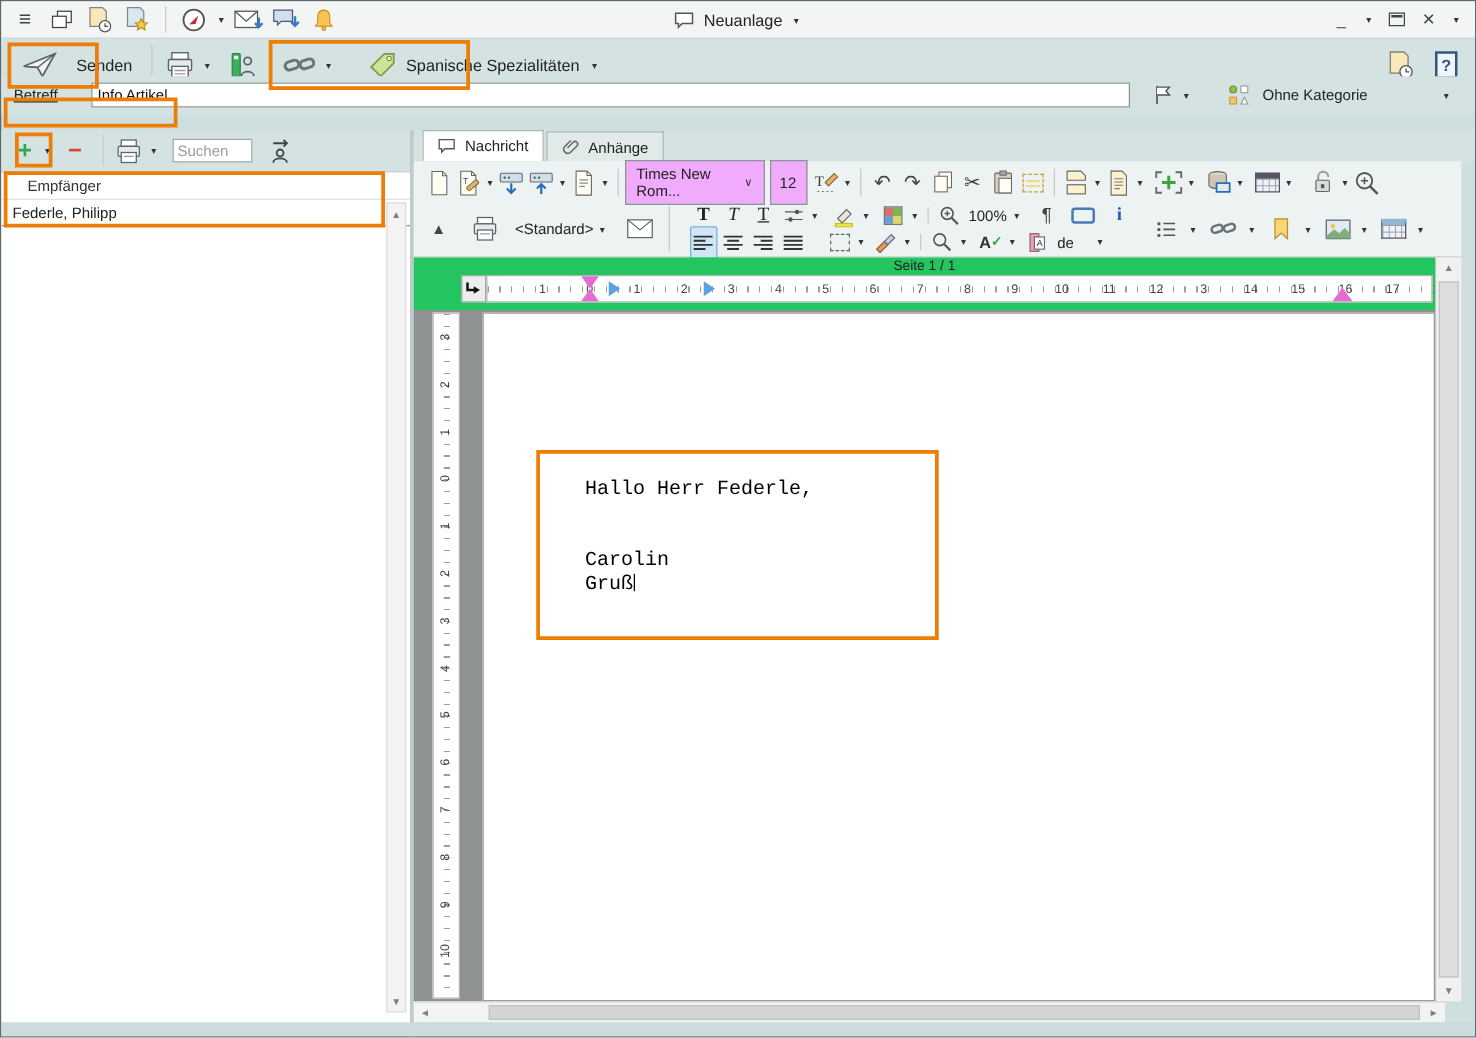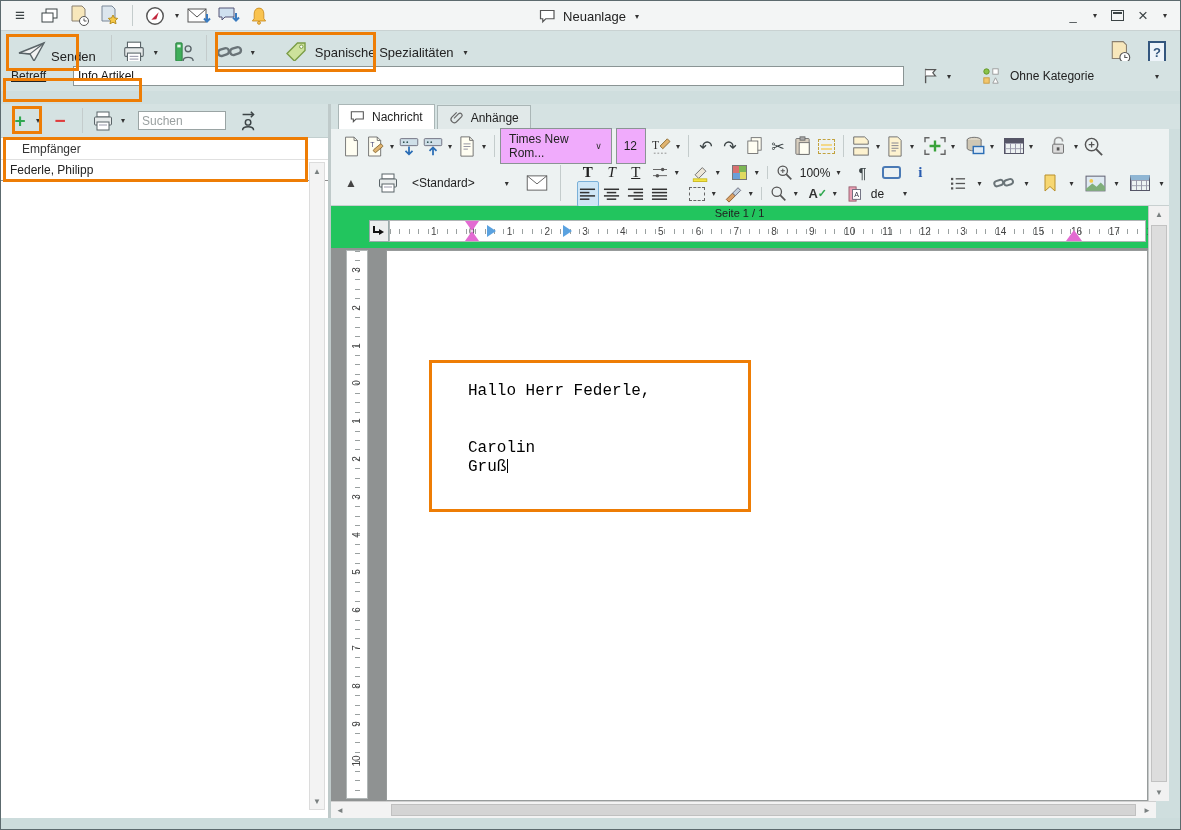--- a/index.html
+++ b/index.html
@@ -12,33 +12,33 @@
 .menu-glyph{font-size:17px;color:#3c4446}
 .dd{width:10px;font-size:8px;color:#333;display:inline-flex;align-items:center;justify-content:center}
 .vsep{width:1px;align-self:stretch;background:#c4cccc;margin:4px 5px}
 .title-center{position:absolute;left:0;right:0;top:0;height:30px;display:flex;align-items:center;justify-content:center;gap:6px;pointer-events:none;font-size:13px;color:#222}
 .win-ctrls{margin-left:auto;display:flex;align-items:center;gap:8px;padding-right:4px}
 .win-ctrls .wc{width:18px;height:20px;display:flex;align-items:center;justify-content:center;color:#3c4446;font-size:13px}
 .max-ic{width:13px;height:11px;border:1px solid #3c4446;position:relative}
 .max-ic::after{content:"";position:absolute;left:1px;right:1px;top:1px;height:2px;background:#3c4446}
 
 .main-toolbar{position:absolute;left:0;top:30px;width:100%;height:43px;background:#d5e2e2;border-bottom:1px solid #c2cfcf;display:flex;align-items:center;padding:0 10px;gap:4px}
-.send-btn{display:flex;align-items:flex-end;gap:4px;font-size:13px;color:#222;padding:4px 6px}
+.send-btn{display:flex;align-items:center;gap:14px;font-size:13px;color:#222;padding:4px 6px}
 .mbtn{display:flex;align-items:center;justify-content:center;height:32px;min-width:26px}
 .tag-group{display:flex;align-items:center;gap:7px;font-size:13px;color:#222;padding:0 8px}
 .help-box{width:18px;height:22px;border:2px solid #33567e;color:#33567e;background:#eef4fa;font-weight:bold;font-size:13px;display:flex;align-items:center;justify-content:center}
 
 .subject-row{position:absolute;left:0;top:60px;width:100%;height:30px;background:#d5e2e2;display:flex;align-items:center;padding:0 10px}
 .subject-label{width:62px;text-decoration:underline;color:#222}
 .subject-input{width:831px;height:20px;border:1px solid #8a9494;background:#fff;font-family:"Liberation Sans",sans-serif;font-size:12px;padding:0 4px;color:#111}
 
 .left-toolbar{position:absolute;left:0;top:103px;width:327px;height:34px;background:#d5e2e2;border-bottom:1px solid #c2cfcf;display:flex;align-items:center;padding:0 8px;gap:2px}
 .plus-glyph{font-size:19px;font-weight:bold;color:#2fa84f;width:22px;text-align:center}
 .minus-glyph{font-size:19px;font-weight:bold;color:#e03c3c;width:22px;text-align:center;margin:0 4px}
-.search-input{width:88px;height:19px;border:1px solid #9aa4a4;background:#fff;font-family:"Liberation Sans",sans-serif;font-size:12px;padding:0 3px;margin:0 8px}
+.search-input{width:64px;height:19px;border:1px solid #9aa4a4;background:#fff;font-family:"Liberation Sans",sans-serif;font-size:12px;padding:0 3px;margin:0 8px}
 .search-input::placeholder{color:#9aa0a0}
 .left-list{position:absolute;left:0;top:137px;width:327px;height:680px;background:#fff}
 .list-header{height:22px;display:flex;align-items:center;padding-left:21px;color:#333;border-bottom:1px solid #e0e0e0}
 .recip-row{height:21px;display:flex;align-items:center;padding-left:9px;color:#222;border-bottom:1px solid #8f8f8f}
 .lscroll{position:absolute;right:3px;top:24px;width:16px;height:648px;background:#f3f3f3;border:1px solid #dcdcdc}
 .scr-arrow{height:16px;display:flex;align-items:center;justify-content:center;font-size:8px;color:#7a8080}
 .divider{position:absolute;left:327px;top:103px;width:3px;height:727px;background:#bfcaca}
 
 .tabs-row{position:absolute;left:330px;top:103px;width:851px;height:25px;background:#d5e2e2;display:flex;align-items:flex-end;padding-left:7px;gap:2px}
 .tab{display:flex;align-items:center;gap:6px;padding:0 11px;height:24px;border:1px solid #aab6b6;border-bottom:none;background:#e1e9e9;color:#222}
@@ -452,21 +452,21 @@
       <div class="lo-left">
         <span class="lb" style="font-size:12px;color:#444">▲</span>
         <span class="lb" style="margin-left:8px">
           <svg width="22" height="22" viewBox="0 0 22 22">
               <rect x="5" y="2" width="12" height="5" fill="#fff" stroke="#5a6468"></rect>
               <rect x="2.5" y="7" width="17" height="8" rx="1" fill="#e6eaea" stroke="#5a6468"></rect>
               <rect x="5" y="12" width="12" height="8" fill="#fff" stroke="#5a6468"></rect>
               <line x1="7" y1="15" x2="15" y2="15" stroke="#99a"></line>
             </svg>
         </span>
-        <span style="display:inline-flex;align-items:center;gap:27px;margin-left:6px">
+        <span style="display:inline-flex;align-items:center;gap:2px;margin-left:6px">
           <span style="color:#222">&lt;Standard&gt;</span>
           <span class="dd">▾</span>
         </span>
         <span class="lb" style="margin-left:8px">
           <svg width="22" height="16" viewBox="0 0 24 18">
               <rect x="1" y="1" width="22" height="16" fill="#fff" stroke="#555"></rect>
               <path d="M1 1 L12 10 L23 1" fill="none" stroke="#555"></path>
             </svg>
         </span>
         <span class="vsep" style="height:36px;align-self:center"></span>

